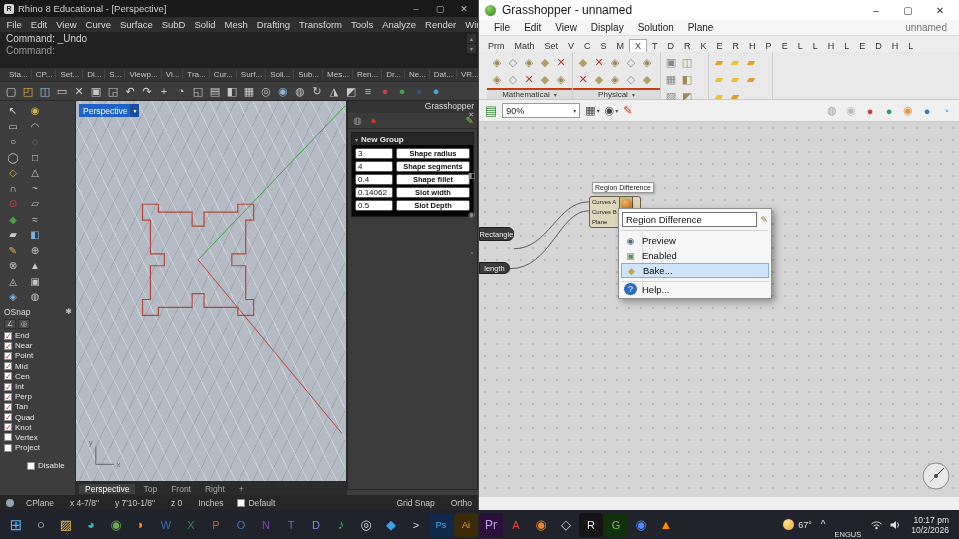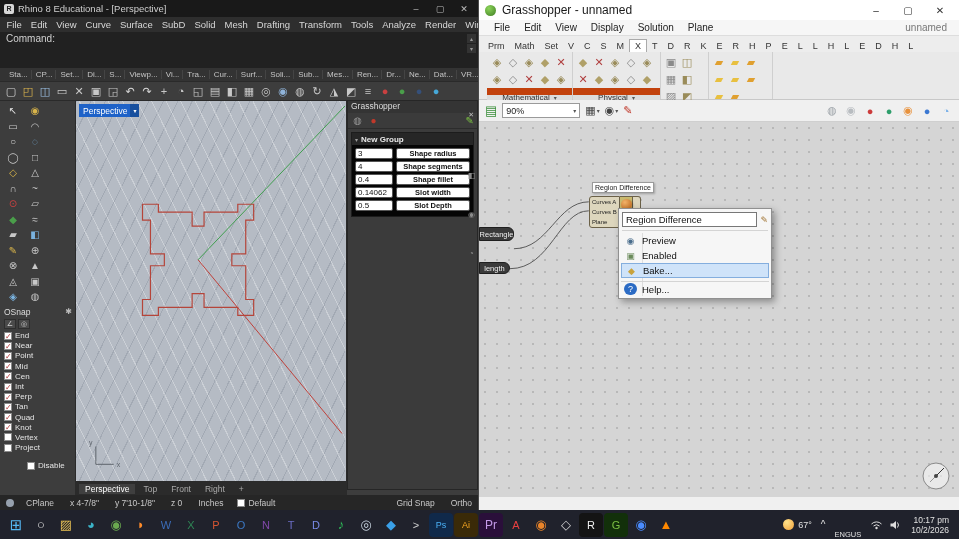--- a/index.html
+++ b/index.html
@@ -43,21 +43,21 @@
 .vtab{font-size:8.5px;color:#aaa;padding:0 6px;white-space:nowrap;}
 .vtab.active{color:#fff;background:#3f3f3f;}
 .rh-status{position:absolute;left:0;top:495px;width:100%;height:15px;background:#262626;display:flex;align-items:center;font-size:8.5px;color:#c8c8c8;padding:0 6px;}
 .st{white-space:nowrap;}
 .st-dot{width:8px;height:8px;border-radius:50%;background:#97a1ad;margin-right:12px;flex:none;}
 .st-sp1{width:16px;flex:none;}
 .st-chk{width:8px;height:8px;background:#fff;border:1px solid #888;margin:0 3px 0 14px;flex:none;}
 .st-flex{flex:1;}
 
 .ghp{position:absolute;left:347px;top:100px;width:131px;height:390px;background:#3b3b3b;border:1px solid #262626;z-index:3;overflow:hidden;}
-.ghp-head{height:12px;display:flex;align-items:flex-start;padding:0 3px;color:#ddd;font-size:8.5px;background:#343434;flex-direction:column;}
+.ghp-head{height:12px;display:flex;align-items:flex-end;padding:0 3px;color:#ddd;font-size:8.5px;background:#343434;flex-direction:column;}
 .ghp-close{margin-left:auto;font-size:7px;color:#bbb;}
 .ghp-tools{height:16px;display:flex;align-items:center;gap:3px;padding:0 3px;border-bottom:1px solid #2c2c2c;}
 .ghp-tools .tbi{width:13px;height:13px;font-size:10px;}
 .ghp-pencil{margin-left:auto;color:#7bc043;font-size:10px;}
 .ghp-group{margin:3px;border:1px solid #1c1c1c;}
 .ghp-group-title{height:12px;background:#262626;color:#e8e8e8;font-size:8px;font-weight:bold;display:flex;align-items:center;gap:3px;padding:0 3px;}
 .ghp-group-title .car{font-size:6px;color:#999;font-weight:normal;}
 .ghp-group-body{background:#050505;padding:3px;}
 .ghp-row{display:flex;gap:3px;margin-bottom:2px;}
 .ghp-val{width:38px;height:11px;background:#fff;color:#111;font-size:8px;line-height:10px;padding:0 2px;border-radius:2px;border:1px solid #555;}
@@ -75,21 +75,21 @@
 .gh-menu{font-size:10px;color:#222;padding:0 7px;white-space:nowrap;}
 .gh-doc{margin-left:auto;font-size:10px;color:#777;padding-right:8px;}
 .gh-tabstrip{position:absolute;top:36px;left:0;width:100%;height:16px;background:#ededed;display:flex;align-items:flex-end;padding:0 4px;overflow:hidden;}
 .ghtab{font-size:9px;color:#333;padding:1px 5px;white-space:nowrap;}
 .ghtab.active{background:#fff;border:1px solid #aaa;border-bottom:none;}
 .gh-ribbon{position:absolute;top:52px;left:0;width:100%;height:48px;background:#e9e9e9;border-bottom:1px solid #c8c8c8;display:flex;padding-left:8px;}
 .gh-group{display:flex;flex-direction:column;border-right:1px solid #cfcfcf;}
 .g-math{width:86px;}.g-phys{width:88px;}.g-region{width:48px;}.g-shape{width:64px;}
 .gh-group-icons{flex:1;display:flex;flex-wrap:wrap;align-content:flex-start;padding:2px 2px 0;}
 .gh-gicon{width:16px;height:17px;display:flex;align-items:center;justify-content:center;font-size:11px;}
-.gh-group-label{height:12px;background:#dcdcdc;border-top:7px solid #c2410c;font-size:8px;color:#333;display:flex;align-items:center;justify-content:center;gap:4px;padding:0 3px;white-space:nowrap;}
+.gh-group-label{height:12px;background:#dcdcdc;border-top:2px solid #c2410c;font-size:8px;color:#333;display:flex;align-items:center;justify-content:center;gap:4px;padding:0 3px;white-space:nowrap;}
 .gh-group-label .car{font-size:6px;color:#555;}
 .gh-cvtoolbar{position:absolute;top:100px;left:0;width:100%;height:22px;background:#f0f0f0;border-bottom:1px solid #cfcfcf;display:flex;align-items:center;padding:0 6px;gap:5px;}
 .gh-file-icon{color:#3a8f3a;font-size:13px;}
 .gh-zoom{width:78px;height:15px;background:#fff;border:1px solid #9a9a9a;font-size:9px;color:#222;display:flex;align-items:center;padding:0 3px;}
 .gh-zoom .car{margin-left:auto;font-size:6px;color:#555;}
 .gh-tbico{font-size:11px;color:#444;display:flex;align-items:center;gap:1px;}
 .gh-tbico .car{font-size:6px;color:#555;}
 .gh-pen{color:#c0392b;font-size:11px;}
 .gh-right-icons{margin-left:auto;display:flex;gap:5px;align-items:center;}
 .gh-right-icons .tbi{width:14px;height:14px;font-size:11px;}
@@ -161,20 +161,21 @@
         <span class="rh-menu">Drafting</span>
         <span class="rh-menu">Transform</span>
         <span class="rh-menu">Tools</span>
         <span class="rh-menu">Analyze</span>
         <span class="rh-menu">Render</span>
         <span class="rh-menu">Window</span>
       </div>
 
     <div class="rh-cmd">
 
+    <div class="rh-cmd-line">Command: _Undo</div>
         <div class="rh-cmd-line">Command:</div>
       </div>
     <div class="rh-cmd-scroll">
 
     <span>▴</span>
         <span>▾</span>
       </div>
 
     <div class="rh-tabs">
 

